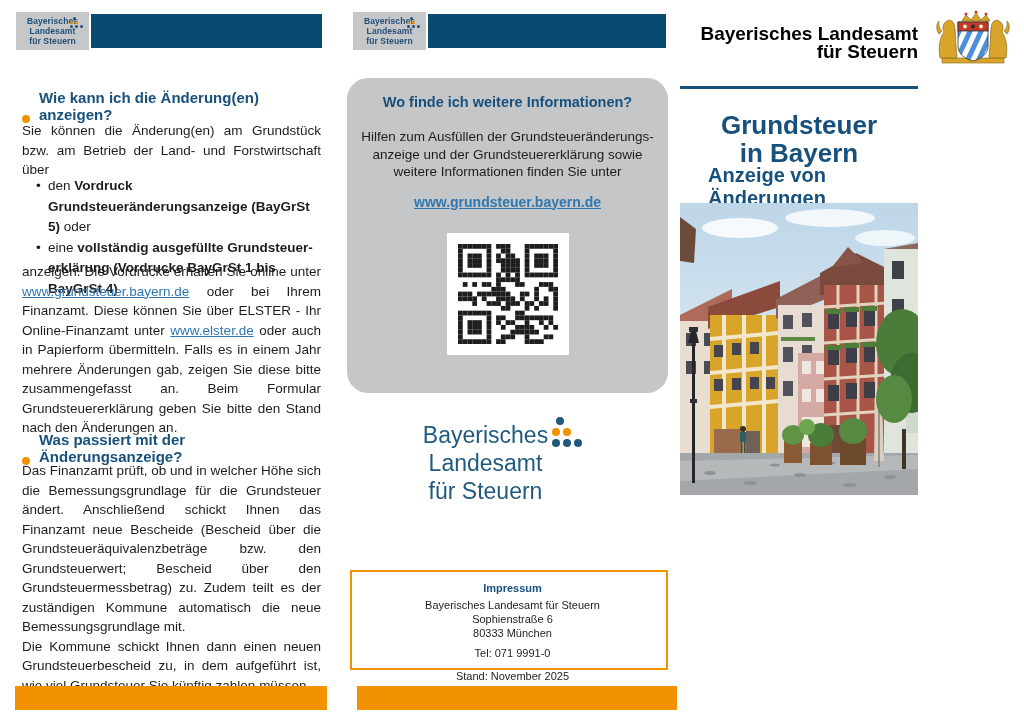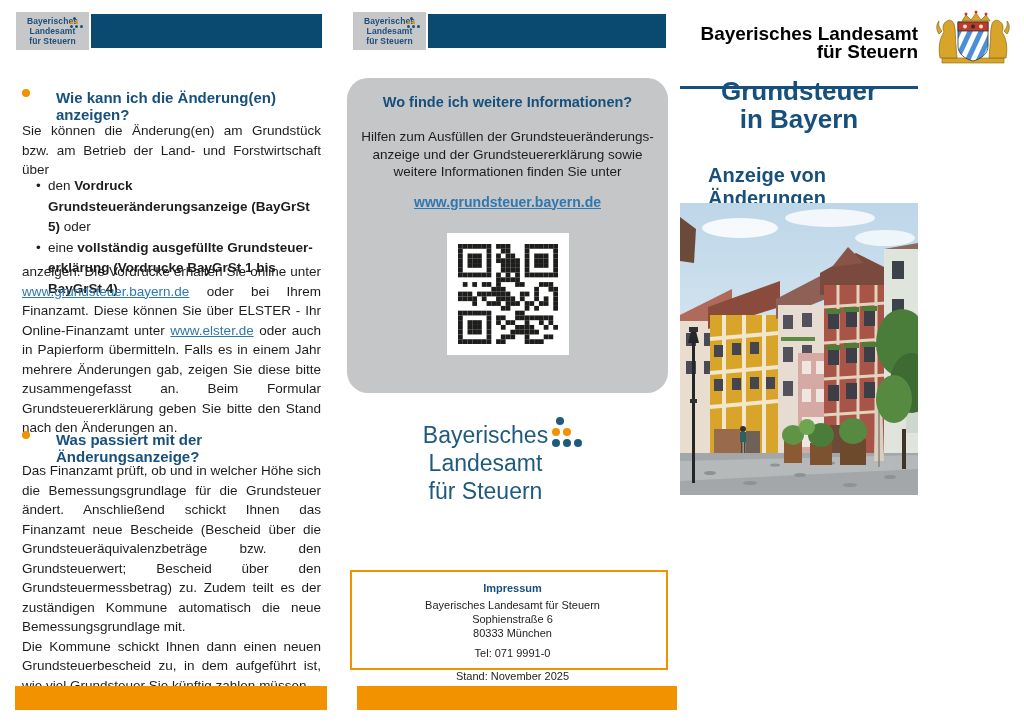--- a/index.html
+++ b/index.html
@@ -32,21 +32,21 @@
 
   .main-title {
     width:238px; text-align:center; color:#17507c; font-weight:bold;
     font-size:26px; line-height:28px;
   }
   .sub-title {
     width:238px; text-align:center; color:#17507c; font-weight:bold; font-size:20px;
   }
 
   
-  .sec-heading { display:flex; align-items:flex-start; gap:26px; }
+  .sec-heading { display:flex; align-items:flex-end; gap:9px; }
   .sec-heading .bullet { width:8px; height:8px; border-radius:50%; background:#f39200; flex:0 0 auto; }
   .sec-heading .txt { color:#17507c; font-weight:bold; font-size:15px; }
 
   .body-text { font-size:13.5px; line-height:19.5px; text-align:justify; }
   .body-text a, .lnk { color:#2e77b0; text-decoration:underline; }
 
   ul.frm-list { list-style:none; }
   ul.frm-list li { font-size:13.5px; line-height:20.5px; padding-left:12px; position:relative; }
   ul.frm-list li::before { content:"•"; position:absolute; left:0; top:0; font-size:13.5px; }
 
@@ -449,21 +449,21 @@
   <div class="ttl">Impressum</div>
   <div>Bayerisches Landesamt für Steuern</div>
   <div>Sophienstraße 6</div>
   <div>80333 München</div>
   <div class="tel">Tel: 071 9991-0</div>
   <div class="stand">Stand: November 2025</div>
 </div>
 
 <div class="abs rule" style="left:680px; top:86px;"></div>
 
-<div class="abs main-title" style="left:680px; top:77px;">
+<div class="abs main-title" style="left:680px; top:111px;">
   <div>Grundsteuer</div>
   <div>in Bayern</div>
 </div>
 
 <div class="abs sub-title" style="left:648px; top:164px;">Anzeige von Änderungen</div>
 
 <div class="abs" style="left:680px; top:203px; width:238px; height:292px;">
   <svg width="238" height="292" viewBox="0 0 238 292">
     <defs>
       <linearGradient id="sky" x1="0" y1="0" x2="0" y2="1">

